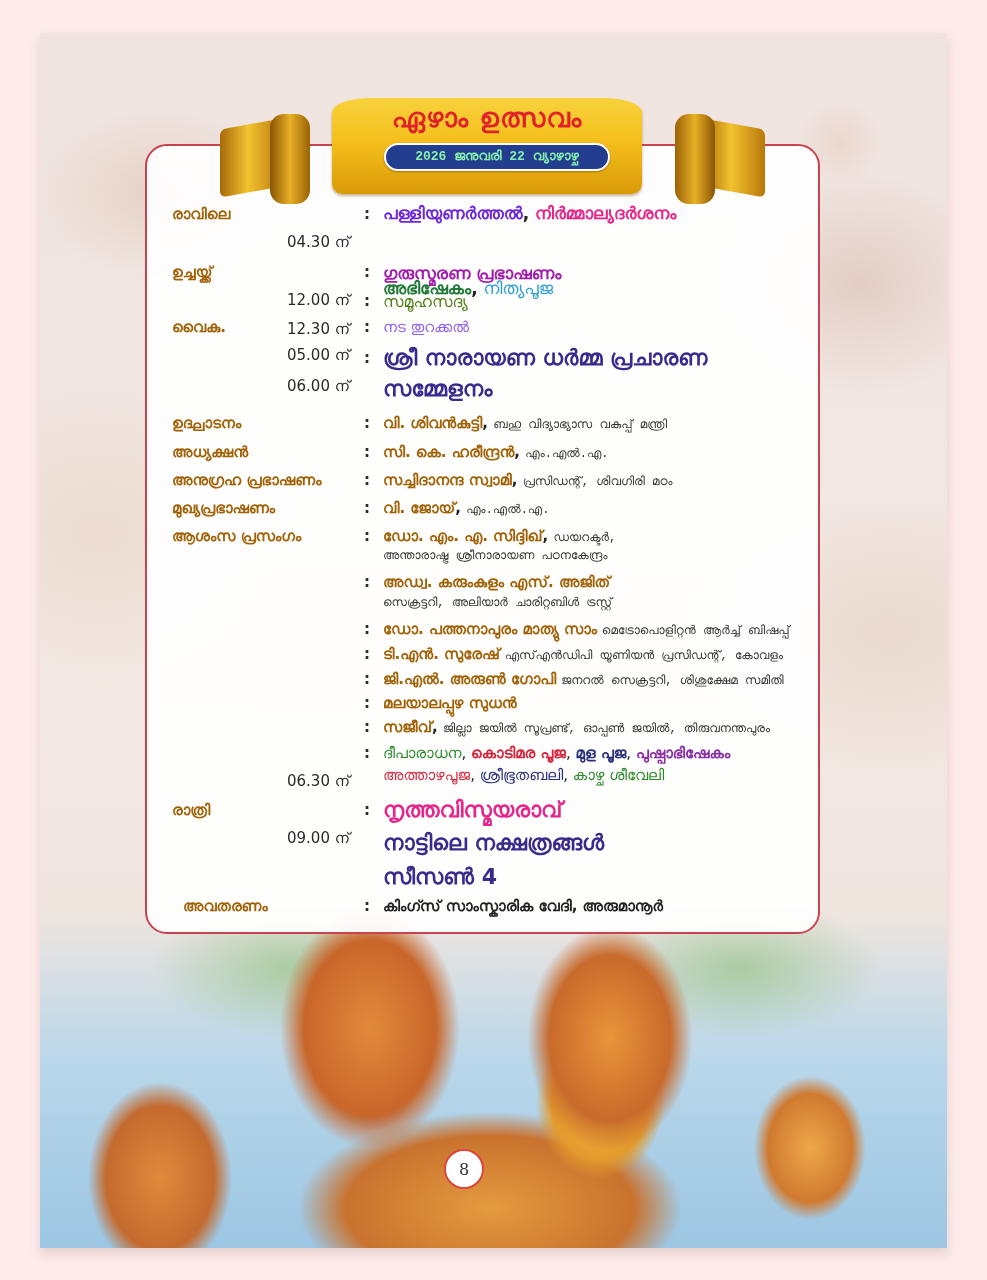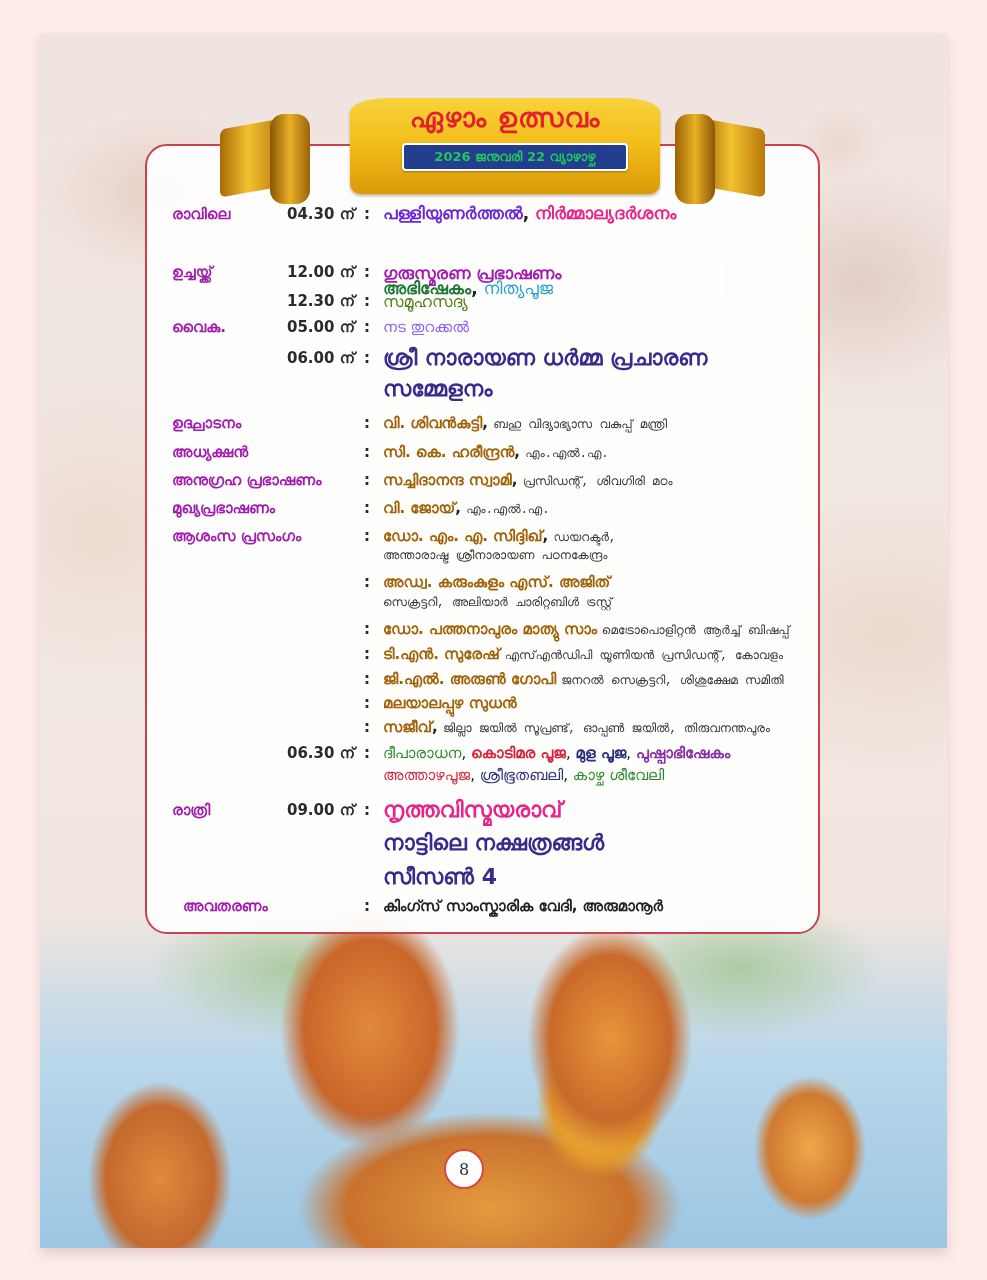--- a/index.html
+++ b/index.html
@@ -55,39 +55,40 @@
   .ribbon-tail {
     position: absolute; width: 62px; height: 68px;
     background: linear-gradient(90deg, #a86a06, #f2c230 45%, #b8780a);
     border-radius: 6px;
   }
   .ribbon-tail.l1 { left: 0; top: 32px; transform: skewY(-10deg); }
   .ribbon-tail.l2 { left: 50px; top: 22px; height: 90px; width: 40px; background: linear-gradient(90deg, #8a5404, #e8b025 50%, #9a6206); border-radius: 14px; }
   .ribbon-tail.r1 { right: 0; top: 32px; transform: skewY(10deg); }
   .ribbon-tail.r2 { right: 50px; top: 22px; height: 90px; width: 40px; background: linear-gradient(90deg, #9a6206, #e8b025 50%, #8a5404); border-radius: 14px; }
   .ribbon-main {
-    position: absolute; left: 130px; top: 6px; width: 310px; height: 96px;
+    position: absolute; left: 112px; top: 6px; width: 310px; height: 96px;
     background: linear-gradient(180deg, #f8d23c 0%, #f4bf1c 45%, #d99a08 100%);
     border-radius: 40px 40px 10px 10px / 14px 14px 10px 10px;
     box-shadow: 0 2px 3px rgba(120,70,0,0.4);
   }
   .ribbon-title {
     position: absolute; left: 0; right: 0; top: 4px; text-align: center;
     font-size: 27px; font-weight: bold; color: #e0222a; letter-spacing: 1px;
   }
   .ribbon-date {
     position: absolute; left: 52px; top: 45px; width: 222px; height: 24px;
-    background: #233e8f; border: 2px solid #fff; border-radius: 4px;
-    color: #22c55e; font-size: 13px; font-weight: bold; text-align: center; line-height: 24px;
+    background: #233e8f; border: 2px solid #fff; border-radius: 14px;
+    color: #86efac; font-size: 13px; font-weight: bold; text-align: center; line-height: 24px;
     box-shadow: 0 1px 2px rgba(0,0,0,0.3);
+    font-family: Liberation Mono, monospace;
   }
   
   .row { position: absolute; left: 0; width: 987px; font-size: 15px; color: #222; }
-  .c-label { position: absolute; left: 172px; font-weight: bold; color: #a21caf; }
-  .c-time { position: absolute; left: 287px; font-weight: bold; color: #2a2a2a; }
+  .c-label { position: absolute; left: 172px; font-weight: bold; color: #a16207; }
+  .c-time { position: absolute; left: 287px; font-weight: normal; color: #2a2a2a; margin-top: 28px; }
   .c-colon { position: absolute; left: 364px; font-weight: bold; color: #2a2a2a; }
   .c-text { position: absolute; left: 383px; white-space: nowrap; }
   .b { font-weight: bold; }
   .big { font-size: 22px; font-weight: bold; }
   .sm { font-size: 12px; color: #333; font-weight: normal; font-family: Liberation Mono, monospace; }
   .blue { color: #6d28d9; }
   .magenta { color: #e8238a; }
   .green { color: #1f7a37; }
   .cyan { color: #2a9fd6; }
   .maroon { color: #a21caf; }

